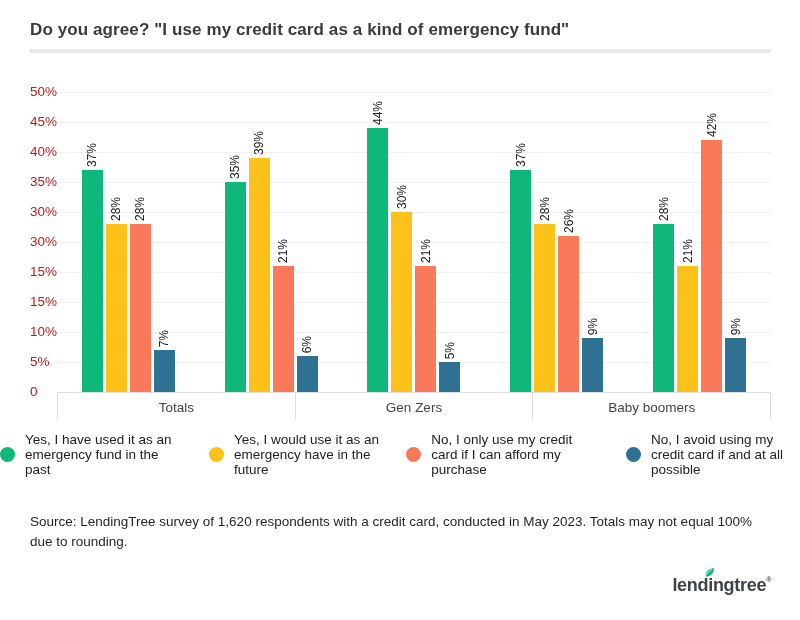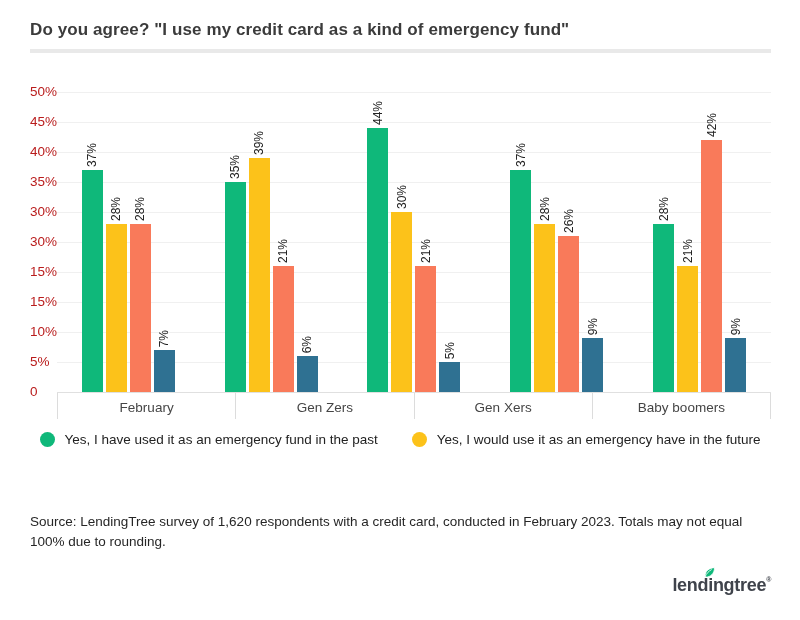--- a/index.html
+++ b/index.html
@@ -24,21 +24,21 @@
     writing-mode:vertical-rl;transform:rotate(180deg);
     font-size:12px;color:#222;margin-bottom:3px;line-height:1;
   }
   .bar{width:21px;}
   .xstrip{position:absolute;left:57px;top:333px;width:714px;height:26px;display:flex;}
   .xcell{
     flex:1;display:flex;align-items:center;justify-content:center;
     border-left:1px solid #dcdcdc;font-size:13.5px;color:#454545;padding-top:2px;
   }
   .xcell:last-child{border-right:1px solid #dcdcdc;}
-  .legend{position:absolute;left:0;top:432px;width:800px;display:flex;flex-direction:column;gap:17px;}
+  .legend{position:absolute;left:0;top:432px;width:800px;display:flex;gap:17px;}
   .legend-row{display:flex;justify-content:center;gap:34px;}
   .legend-item{display:flex;align-items:center;gap:10px;}
   .legend-dot{width:15px;height:15px;border-radius:50%;flex:0 0 auto;}
   .legend-label{font-size:13.5px;color:#222;}
   .source{
     position:absolute;left:30px;top:512px;width:748px;
     font-size:13.5px;color:#262626;line-height:1.5;
   }
   .logo{position:absolute;top:575px;right:29px;height:26px;}
   .logo-text{
@@ -160,39 +160,48 @@
       <div class="barcol">
         <span class="blabel">42%</span>
         <div class="bar" style="height: 252px; background: rgb(249, 122, 90);"></div>
       </div>
       <div class="barcol">
         <span class="blabel">9%</span>
         <div class="bar" style="height: 54px; background: rgb(47, 113, 146);"></div>
       </div>
     </div>
     <div class="xstrip">
-      <div class="xcell">February</div>
+      <div class="xcell">Totals</div>
       <div class="xcell">Gen Zers</div>
-      <div class="xcell">Gen Xers</div>
       <div class="xcell">Baby boomers</div>
     </div>
   </div>
 
 <div class="legend" id="legend">
     <div class="legend-row">
       <div class="legend-item">
         <span class="legend-dot" style="background: rgb(15, 184, 122);"></span>
         <span class="legend-label">Yes, I have used it as an emergency fund in the past</span>
       </div>
       <div class="legend-item">
         <span class="legend-dot" style="background: rgb(252, 194, 26);"></span>
         <span class="legend-label">Yes, I would use it as an emergency have in the future</span>
       </div>
     </div>
+    <div class="legend-row">
+      <div class="legend-item">
+        <span class="legend-dot" style="background: rgb(249, 122, 90);"></span>
+        <span class="legend-label">No, I only use my credit card if I can afford my purchase</span>
+      </div>
+      <div class="legend-item">
+        <span class="legend-dot" style="background: rgb(47, 113, 146);"></span>
+        <span class="legend-label">No, I avoid using my credit card if and at all possible</span>
+      </div>
+    </div>
   </div>
 
-<div class="source">Source: LendingTree survey of 1,620 respondents with a credit card, conducted in February 2023. Totals may not equal 100% due to rounding.</div>
+<div class="source">Source: LendingTree survey of 1,620 respondents with a credit card, conducted in May 2023. Totals may not equal 100% due to rounding.</div>
 
 <div class="logo">
   <span class="logo-text"><span>lendingtree</span><span class="logo-tm">®</span><svg class="logo-leaf" viewBox="0 0 24 24" aria-hidden="true">
         <path id="leafpath" d="M3.5 20.5 C3.5 9 11 3.5 21.5 3 C21 14.5 13.5 20.5 5.5 20.5 Z M3.5 20.5 C6 14 11 9 16 6.5" fill="#0fb87a" stroke="#ffffff" stroke-width="1.6"></path>
       </svg></span>
 </div>
 
 </body></html>

